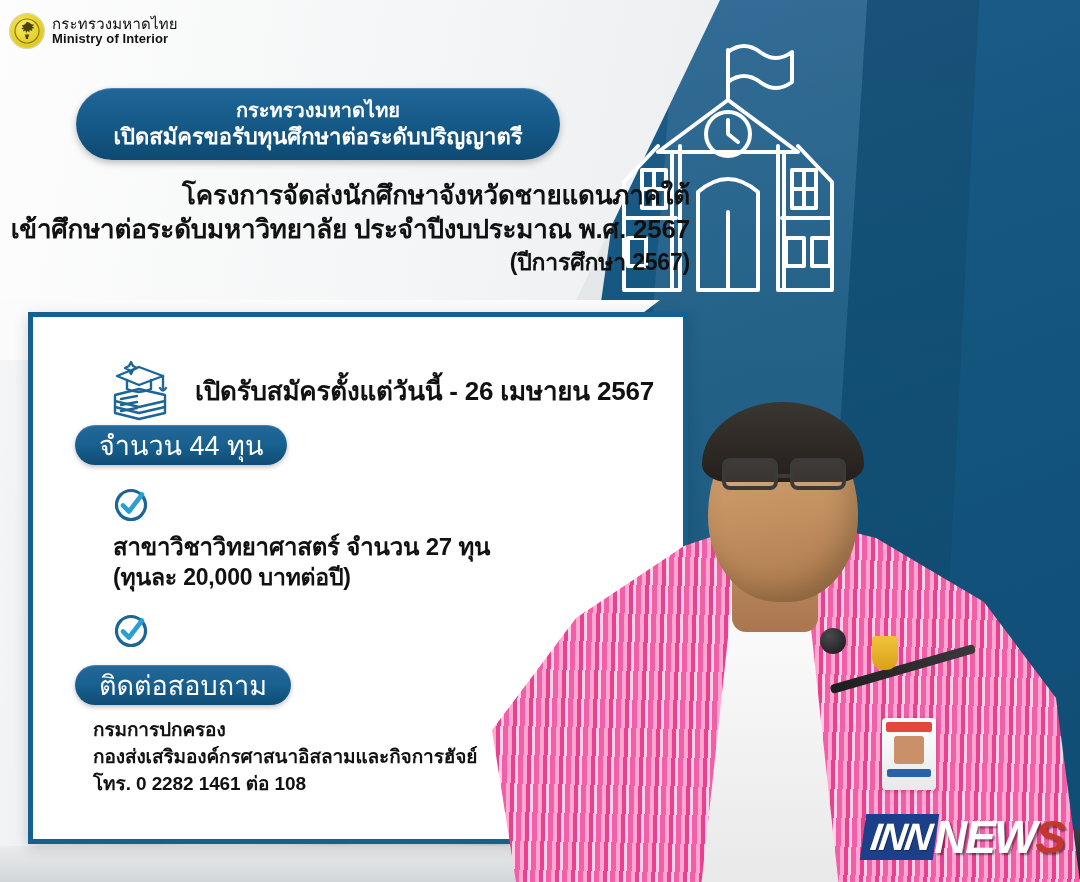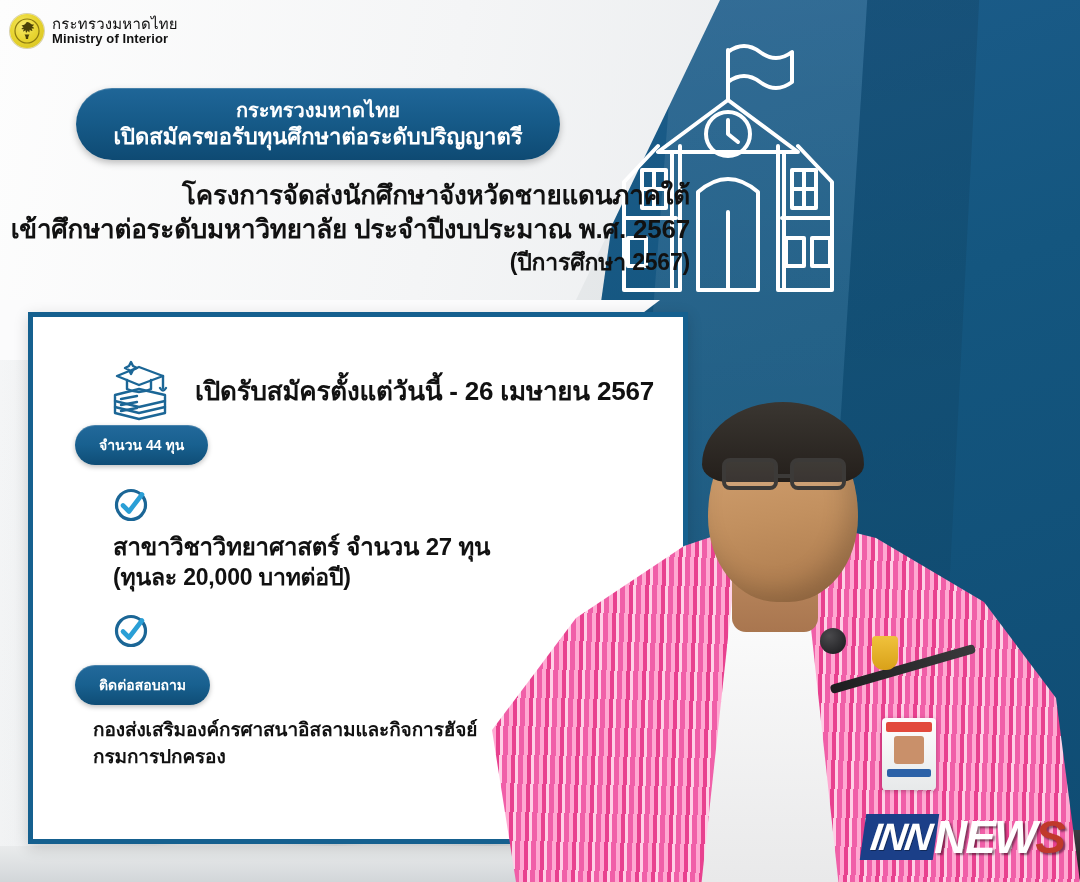--- a/index.html
+++ b/index.html
@@ -118,21 +118,21 @@
     display:flex; align-items:center; gap:24px; margin:20px 0 0 52px;
   }
   .date-row .date-text {
     font-size:26px; font-weight:bold; color:#111; letter-spacing:-0.2px;
   }
 
   .pill-badge {
     display:inline-flex; align-items:center; justify-content:center;
     height:40px; padding:0 24px; border-radius:20px;
     background: linear-gradient(180deg,#22699b 0%, #18608f 50%, #0f4d76 100%);
-    color:#fff; font-size:14px; font-weight:bold;
+    color:#fff; font-size:27px; font-weight:normal;
     box-shadow: 0 2px 5px rgba(0,0,0,0.25), inset 0 1px 0 rgba(255,255,255,0.18);
   }
   .badge-count { position:absolute; left:42px; top:108px; }
   .badge-contact { position:absolute; left:42px; top:348px; }
 
   .bullets { position:absolute; left:80px; top:168px; }
   .bullet { display:flex; align-items:flex-start; gap:4px; margin-bottom:18px;flex-direction:column; }
   .check-icon { flex:none; margin-top:2px; }
   .bullet-lines .ln1 {
     font-size:24px; font-weight:bold; color:#111; line-height:1.3; letter-spacing:-0.2px;
@@ -364,22 +364,23 @@
               <path d="M10 18.5 L16 24.5 L29 7.5" fill="none" stroke="#2a9fd6" stroke-width="4.6" stroke-linecap="round" stroke-linejoin="round"></path>
             </svg>
           </span>
         </div>
 
       </div>
 
       <div class="pill-badge badge-contact">ติดต่อสอบถาม</div>
 
       <div class="contact-lines">
+        <div>กรมการปกครอง</div>
         <div>กองส่งเสริมองค์กรศาสนาอิสลามและกิจการฮัจย์</div>
-        <div>กรมการปกครอง</div>
+        <div>โทร. 0 2282 1461 ต่อ 108</div>
       </div>
 
     </div>
   </div>
 
   <div class="inn-news">
     <span class="inn-box">INN</span>
     <span class="news-word"><span>NEW</span><span class="s">S</span></span>
   </div>
 

